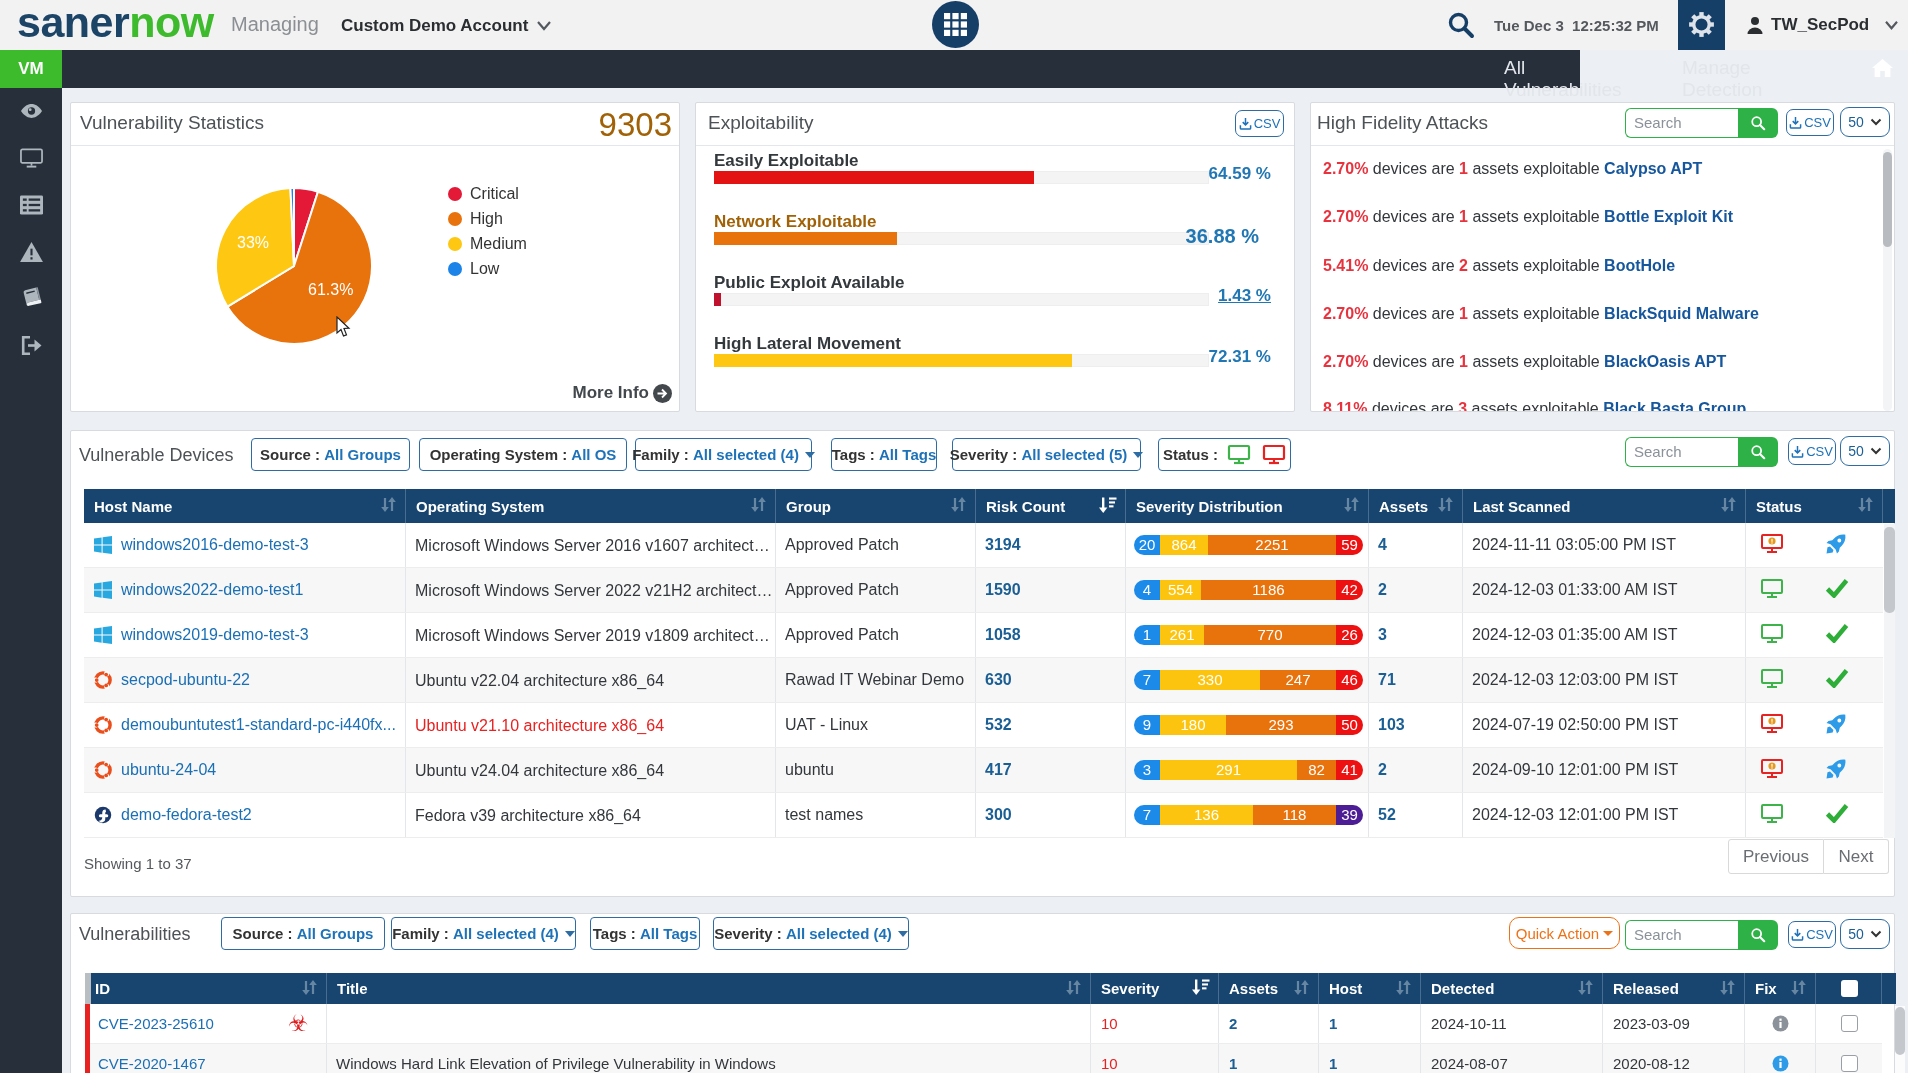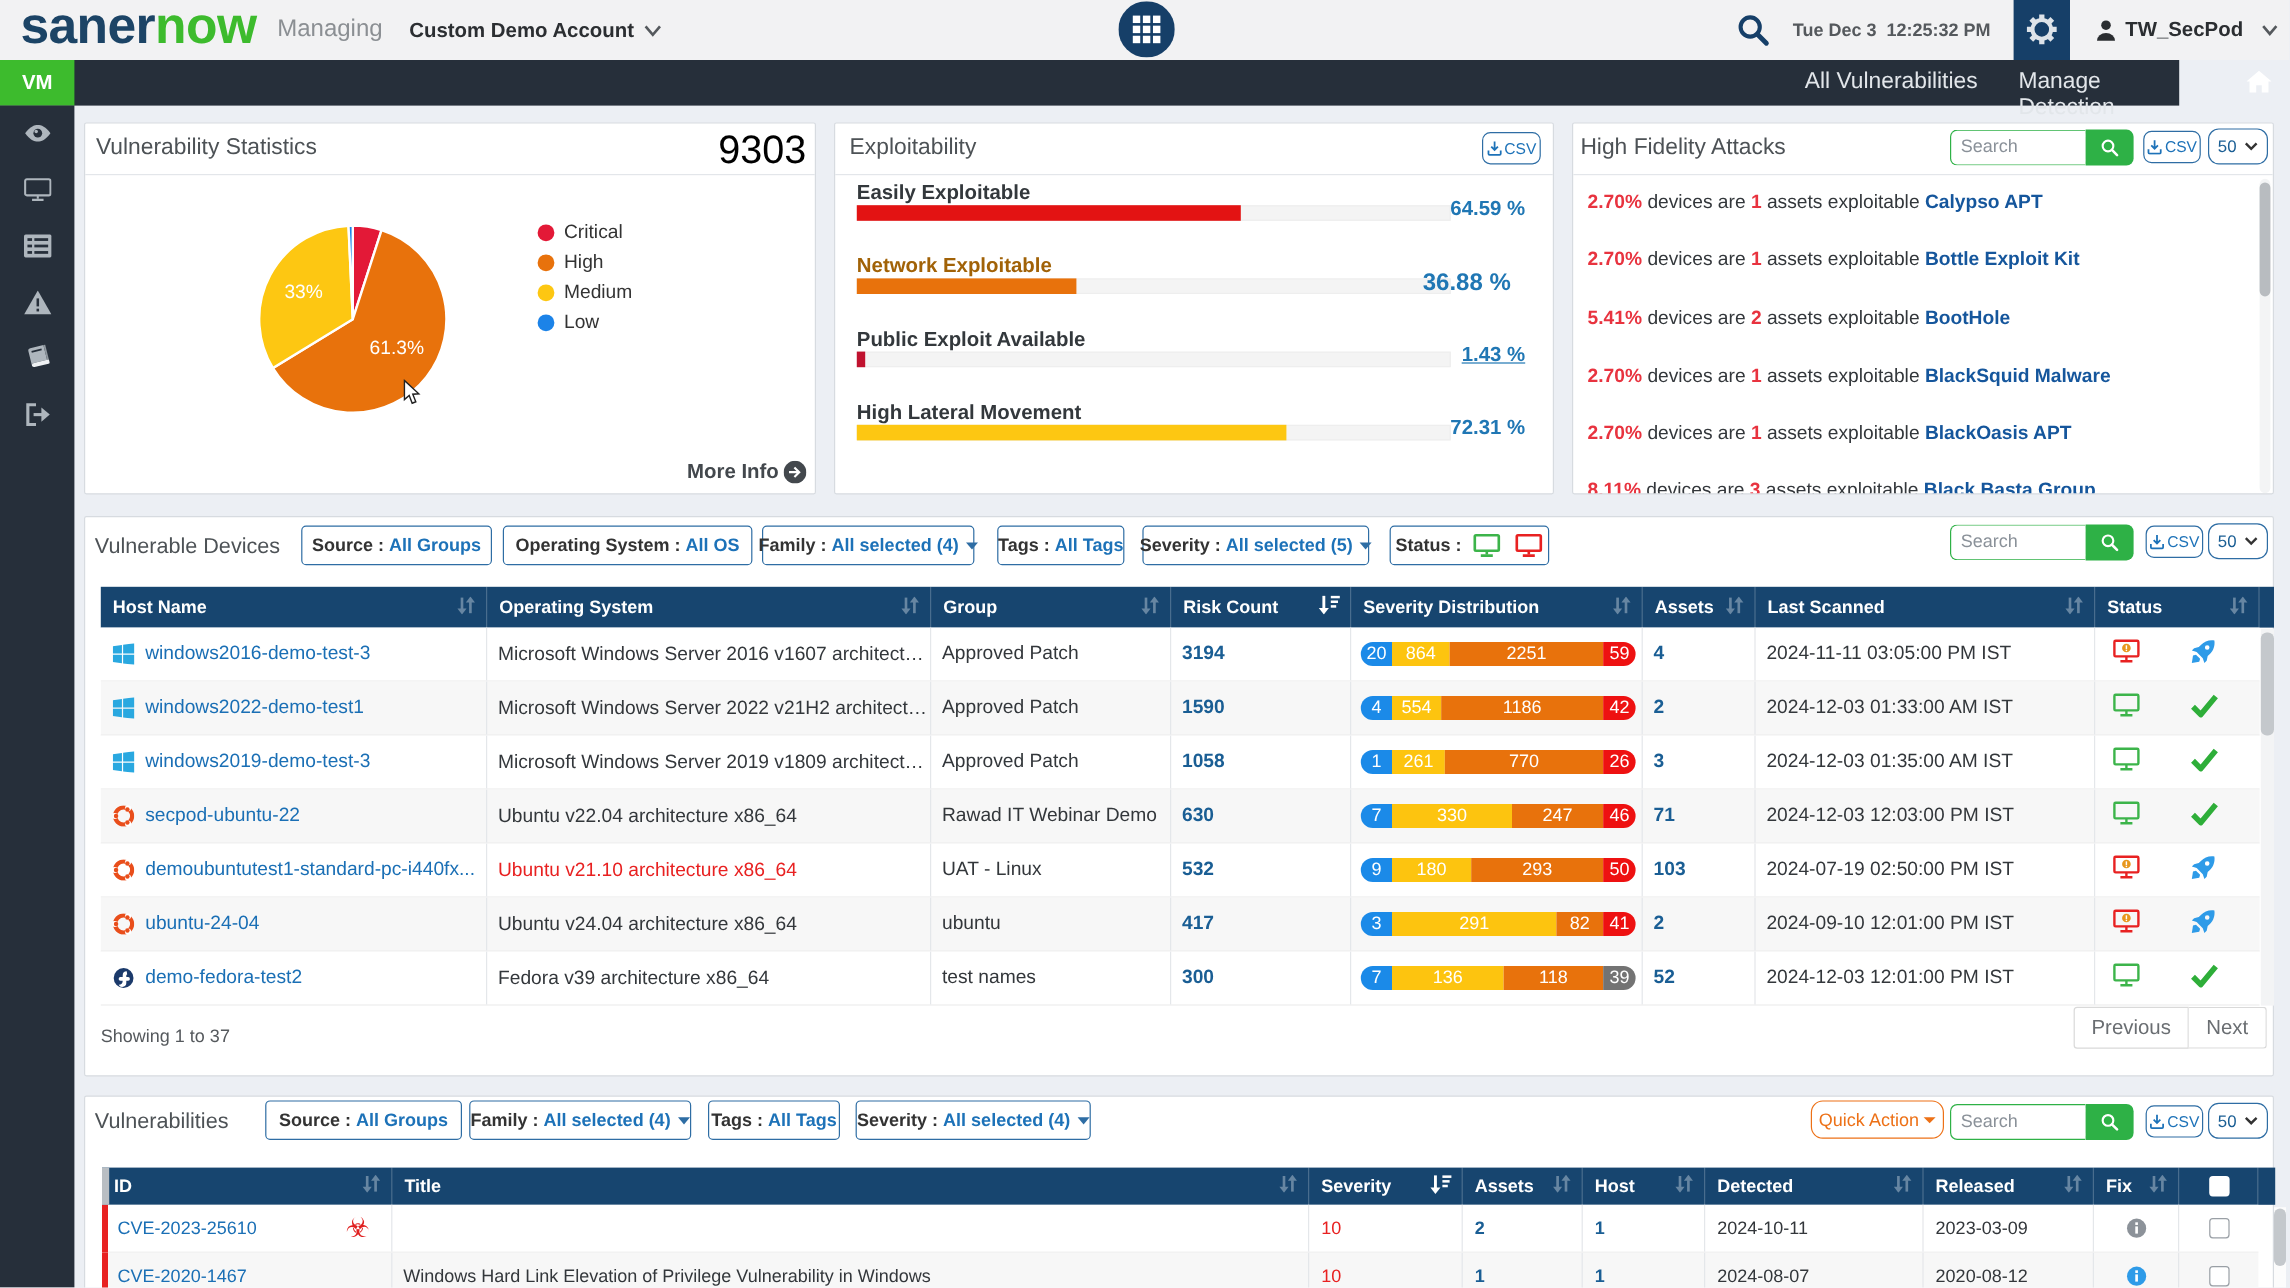--- a/index.html
+++ b/index.html
@@ -2,21 +2,21 @@
 <html><head>
 <meta charset="utf-8">
 <style>
 * { margin:0; padding:0; box-sizing:border-box; }
 html,body { width:1908px; height:1073px; overflow:hidden; }
 body { font-family:"Liberation Sans", sans-serif; background:#eceff4; position:relative; }
 .abs { position:absolute; }
 .panel { position:absolute; background:#fff; border:1px solid #d7dbe0; border-radius:2px; }
 .ptitle { position:absolute; font-size:19px; color:#4d5256; }
 #topbar { position:absolute; left:0; top:0; width:1908px; height:50px; background:#f2f2f3; }
-#navbar { position:absolute; left:0; top:50px; width:1816px; height:38px; background:#262f3a; }
+#navbar { position:absolute; left:0; top:50px; width:1580px; height:38px; background:#262f3a; }
 #sidebar { position:absolute; left:0; top:88px; width:62px; height:985px; background:#262f3a; }
 .navlink { position:absolute; color:#e2e6ea; font-size:19px; top:7px; }
 .fbtn { position:absolute; background:#fff; border:1px solid #2e6da4; border-radius:4px; font-size:15px; color:#333; display:flex; align-items:center; justify-content:center; white-space:nowrap; font-weight:bold; }
 .fbtn .blue { font-weight:bold; }
 .blue { color:#1d72b8; }
 .csvbtn { position:absolute; border:1px solid #2e6da4; border-radius:7px; background:#fff; color:#1d72b8; font-size:13px; display:flex; align-items:center; justify-content:center; gap:2px; }
 .ddbtn { position:absolute; border:1px solid #2e6da4; border-radius:9px; background:#fff; color:#1a5e94; font-size:14px; display:flex; align-items:center; justify-content:center; gap:6px; }
 .searchwrap { position:absolute; display:flex; }
 .searchwrap .inp { border:1.5px solid #2eb146; border-right:none; border-radius:6px 0 0 6px; width:113px; height:30px; padding:5px 8px; font-size:15px; color:#8a9199; background:#fff; }
 .sbtn { width:40px; height:30px; background:#2eb146; border-radius:0 6px 6px 0; display:flex; align-items:center; justify-content:center; }
@@ -129,21 +129,21 @@
   <svg class="abs" style="left:21px; top:248px;" width="22" height="19" viewBox="0 0 22 19">
       <path d="M9 1.2 H2.2 V17.8 H9" fill="none" stroke="#aeb6bd" stroke-width="2.6"></path>
       <rect x="7" y="8.2" width="8" height="2.6" fill="#aeb6bd"></rect>
       <path d="M13.5 3.5 L20.5 9.5 L13.5 15.5 Z" fill="#aeb6bd"></path>
     </svg>
 </div>
 
 <div class="panel" id="p1" style="left:70px; top:102px; width:610px; height:310px;">
   <div style="height:43px; border-bottom:1px solid #e3e6ea; position:relative;">
     <div class="ptitle" style="left:9px; top:9px;">Vulnerability Statistics</div>
-    <div class="abs" style="right:7px; top:3px; font-size:33px; color:#000000;">9303</div>
+    <div class="abs" style="right:7px; top:3px; font-size:33px; color:#a16207;">9303</div>
   </div>
   <svg class="abs" style="left:65px; top:80px;" width="330" height="175" viewBox="0 0 330 175" id="pie">
       <path d="M158 83 L158.00 5.00 A78 78 0 0 1 181.96 8.77 Z" fill="#e31937" stroke="#fff" stroke-width="2"></path>
       <path d="M158 83 L181.96 8.77 A78 78 0 1 1 91.44 123.67 Z" fill="#e8720c" stroke="#fff" stroke-width="2"></path>
       <path d="M158 83 L91.44 123.67 A78 78 0 0 1 154.42 5.08 Z" fill="#fdc712" stroke="#fff" stroke-width="2"></path>
       <path d="M158 83 L154.42 5.08 A78 78 0 0 1 158.00 5.00 Z" fill="#1c83e8" stroke="#fff" stroke-width="2"></path>
       <text x="172" y="112" fill="#fff" font-size="16">61.3%</text>
       <text x="101" y="65" fill="#fff" font-size="16">33%</text>
     </svg>
   <div class="abs" style="left:377px; top:82px;">
@@ -571,21 +571,21 @@
           <span class="link" style="margin-left:9px;">demo-fedora-test2</span>
         </div>
         <div class="cell sep" style="left:322px; width:370px; padding-left:9px; white-space:nowrap; overflow:hidden; text-overflow:ellipsis; display:block; line-height:45px; color:#33373b;">Fedora v39 architecture x86_64</div>
         <div class="cell sep" style="left:692px; width:200px; padding-left:9px; color:#33373b;">test names</div>
         <div class="cell sep" style="left:892px; width:150px; padding-left:9px; font-weight:bold; color:#1a5e94;">300</div>
         <div class="cell sep" style="left:1042px; width:243px;">
           <div style="position:relative; width:229px; height:20px; margin-left:8px; font-size:15px;">
             <div style="position:absolute;left:0;width:26px;height:20px;background:#1b8ae8;border-radius:10px 0 0 10px;color:#fff;text-align:center;line-height:20px;">7</div>
             <div style="position:absolute;left:26px;width:93px;height:20px;background:#fdc40f;color:#fff;text-align:center;line-height:20px;">136</div>
             <div style="position:absolute;left:119px;width:83px;height:20px;background:#e8720c;color:#fff;text-align:center;line-height:20px;">118</div>
-            <div style="position:absolute;left:202px;width:27px;height:20px;background:#737373;border-radius:0 10px 10px 0;color:#fff;text-align:center;line-height:20px;">39</div>
+            <div style="position:absolute;left:202px;width:27px;height:20px;background:#4c1d95;border-radius:0 10px 10px 0;color:#fff;text-align:center;line-height:20px;">39</div>
           </div>
         </div>
         <div class="cell sep" style="left:1285px; width:94px; padding-left:9px; font-weight:bold; color:#1a5e94;">52</div>
         <div class="cell sep" style="left:1379px; width:283px; padding-left:9px; color:#33373b;">2024-12-03 12:01:00 PM IST</div>
         <div class="cell" style="left:1662px; width:137px;">
           <span style="margin-left:14px;"><svg width="24" height="21" viewBox="0 0 24 21" fill="none" stroke="#3cb44a" stroke-width="2">
               <rect x="2" y="2" width="20" height="13" rx="1"></rect>
               <line x1="12" y1="15" x2="12" y2="18"></line>
               <line x1="7" y1="19" x2="17" y2="19"></line>
             </svg></span>

